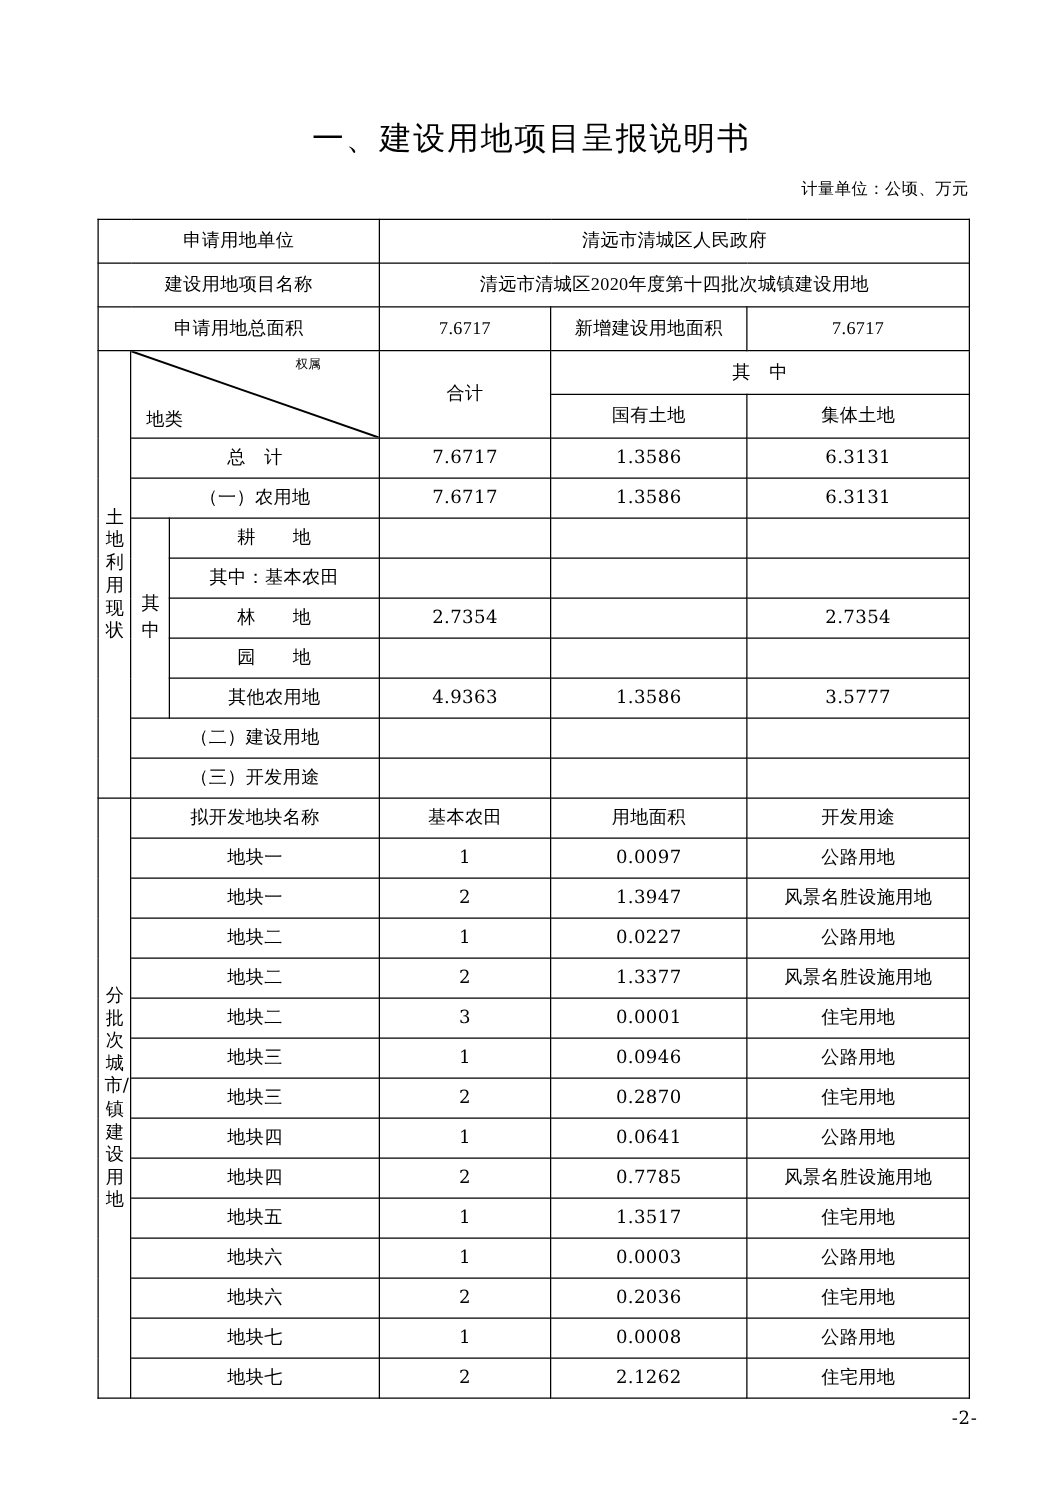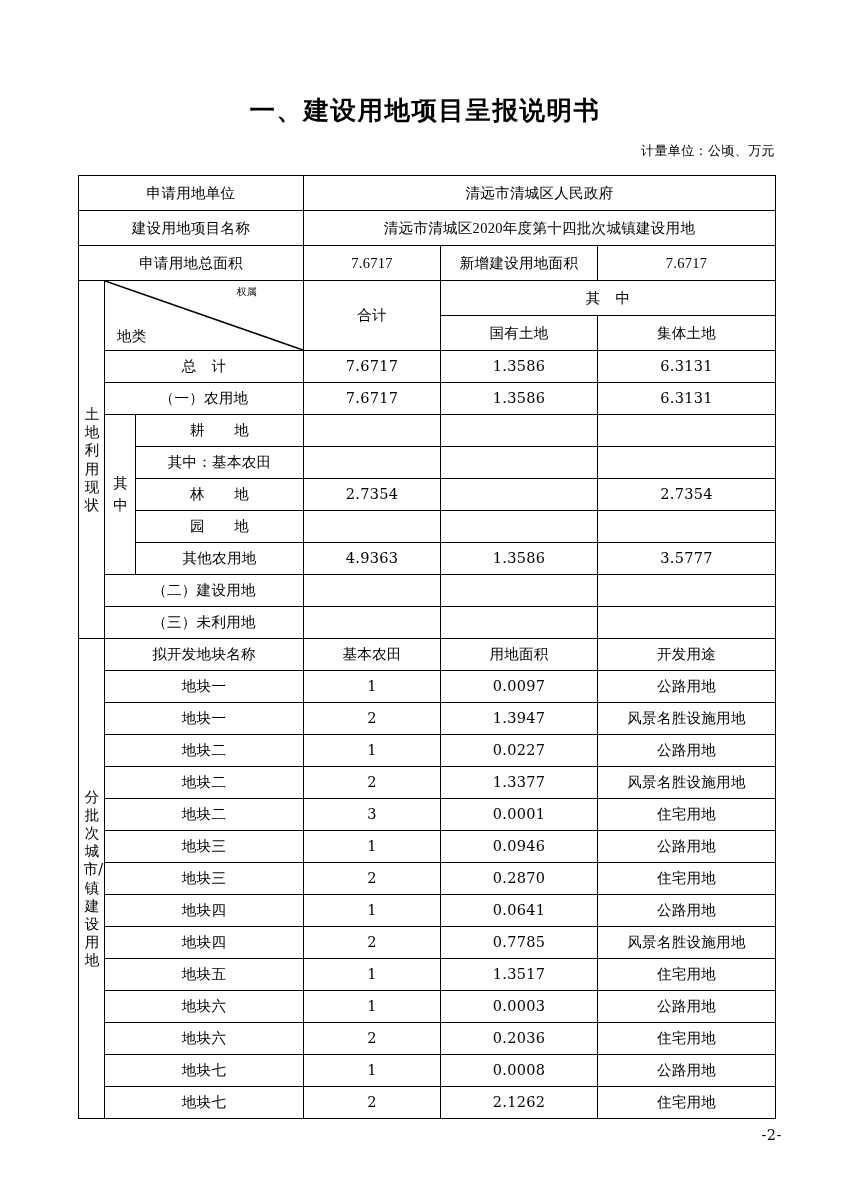--- a/index.html
+++ b/index.html
@@ -24,21 +24,21 @@
   }
 
   
   .doc-title {
     position: absolute;
     top: 93px;
     left: 0;
     width: 850px;
     text-align: center;
     font-size: 25.5px;
-    font-weight: bold;
+    font-weight: normal;
     letter-spacing: 1.5px;
     font-family: "DejaVu Serif", "Liberation Serif", serif;
   }
 
   .unit-note {
     position: absolute;
     top: 142px;
     left: 0;
     width: 775px;
     text-align: right;
@@ -234,21 +234,21 @@
         </tr>
 
         <tr class="r32">
           <td colspan="2">（二）建设用地</td>
           <td></td>
           <td></td>
           <td></td>
         </tr>
 
         <tr class="r32">
-          <td colspan="2">（三）未利用地</td>
+          <td colspan="2">（三）开发用途</td>
           <td></td>
           <td></td>
           <td></td>
         </tr>
 
         <tr class="r32">
           <td rowspan="15" class="vlabel">
             <span class="vtext">分批次城市/镇建设用地</span>
           </td>
           <td colspan="2">拟开发地块名称</td>

